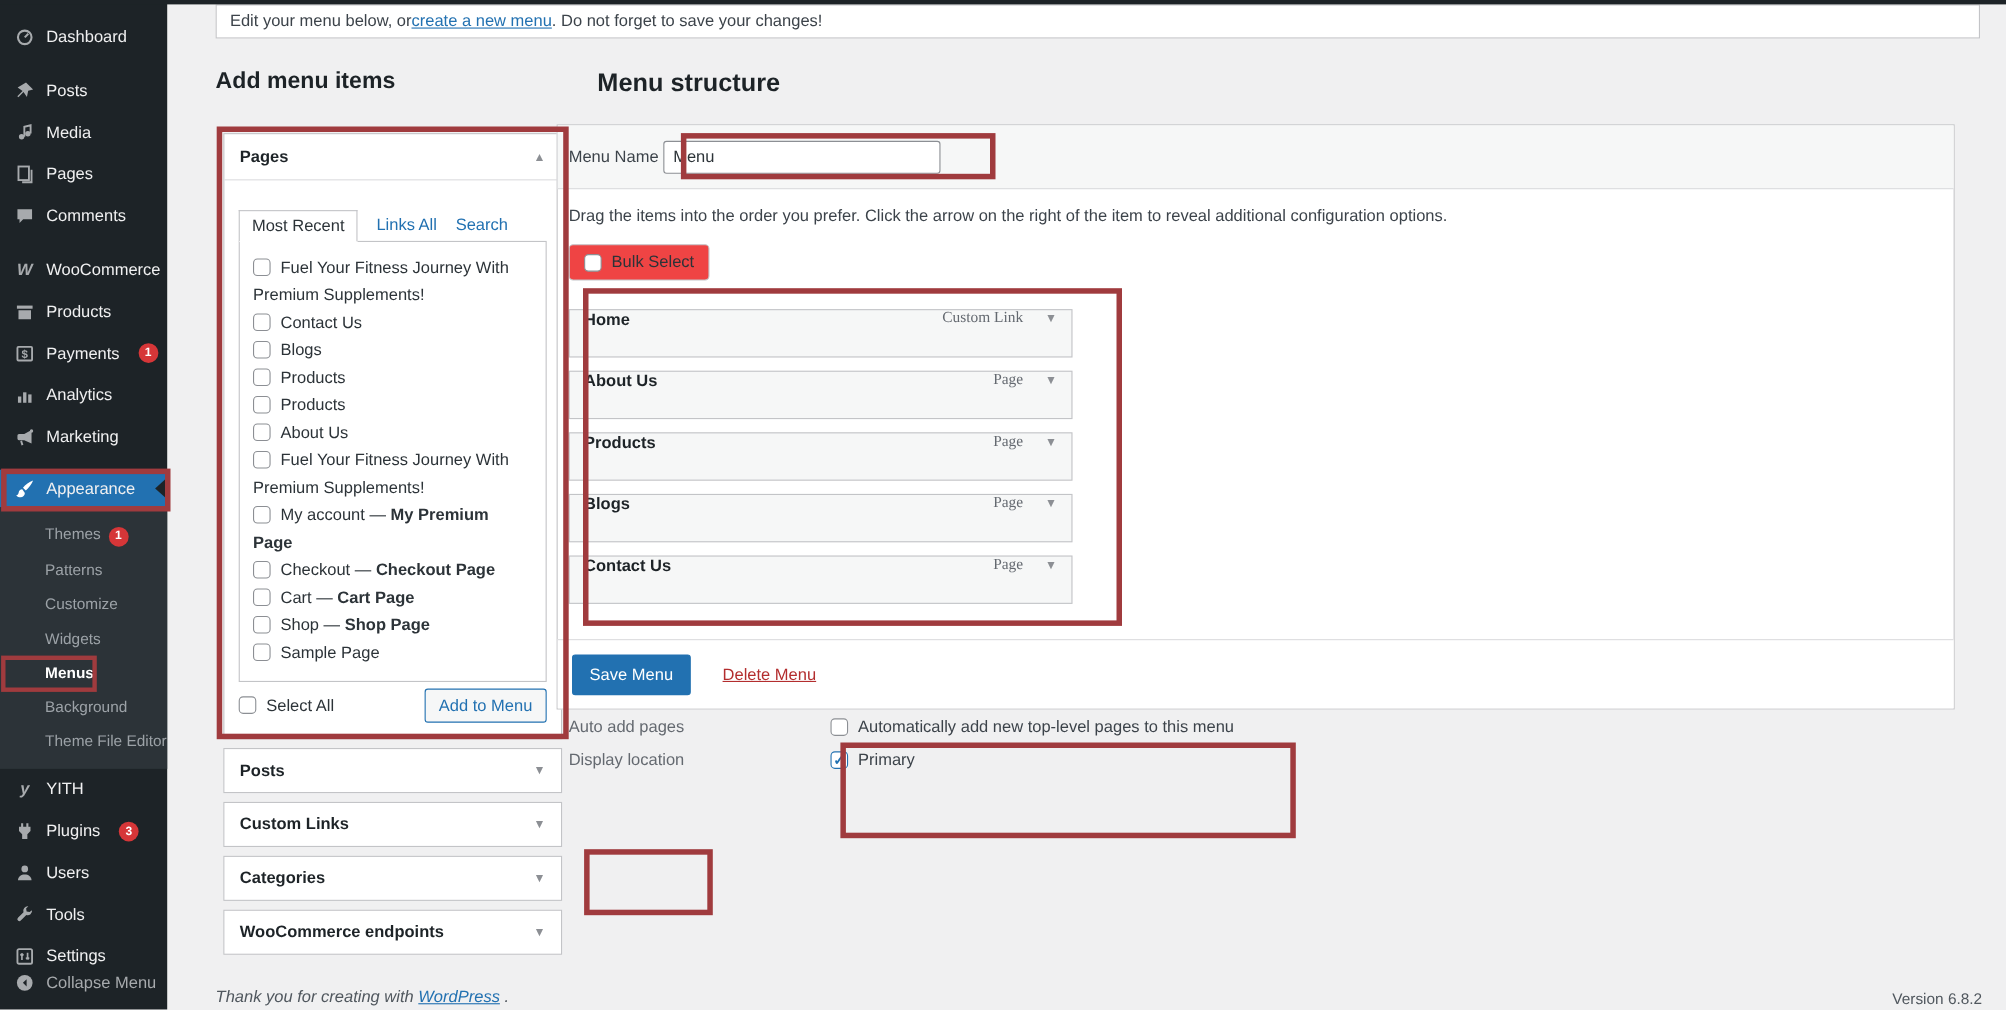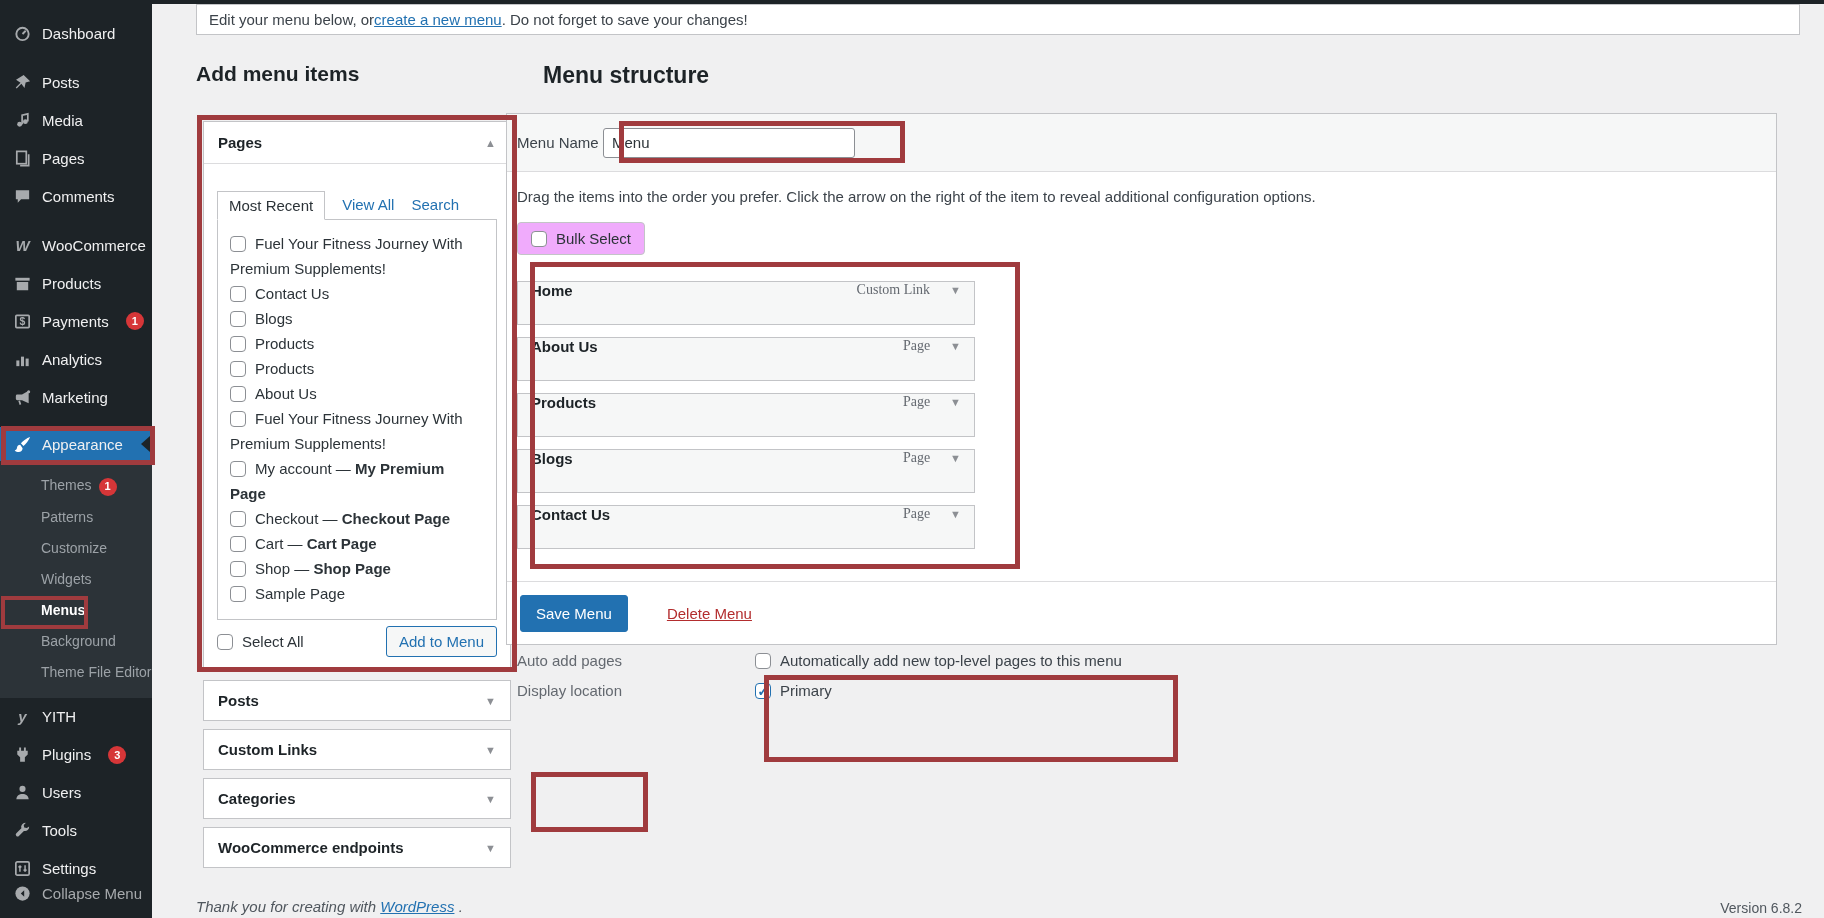--- a/index.html
+++ b/index.html
@@ -56,37 +56,37 @@
   .chev { color:#8c8f94; font-size:11px; }
 
   
   .rightcol { position:absolute; left:506px; top:113px; width:1271px; height:532px; background:#fff; border:1px solid #c3c4c7; z-index:1; }
   .ms-head { height:58px; background:#f6f7f7; border-bottom:1px solid #dcdcde; display:flex; align-items:center; padding:0 10px; }
   .ms-label { font-size:15px; color:#3c434a; width:86px; }
   .ms-input { width:252px; height:30px; border:1px solid #8c8f94; border-radius:3px; padding:0 8px; font-size:15px; color:#2c3338;
     background:#fff; font-family:"Liberation Sans", sans-serif; }
   .ms-body { padding:0 10px; position:relative; }
   .drag { margin:16px 0 0; font-size:15px; color:#3c434a; }
-  .chip { display:inline-flex; align-items:center; gap:9px; border:1px solid #c3c4c7; border-radius:4px; background:#f0abfc;
+  .chip { display:inline-flex; align-items:center; gap:9px; border:1px solid #c3c4c7; border-radius:4px; background:#ef4444;
     padding:7px 13px; font-size:15px; color:#2c3338; cursor:pointer; }
   .chip1 { margin-top:17px; }
   .chip2 { margin-top:20px; }
   .items { margin-top:26px; width:458px; }
   .mitem { height:44px; background:#f6f7f7; border:1px solid #c3c4c7; display:flex; align-items:flex-start; justify-content:space-between;
     padding:0 13px; margin-bottom:12px; cursor:move; }
   .mi-title { font-weight:700; font-size:15px; color:#1d2327; }
   .mi-right { display:flex; align-items:center;font-family:Liberation Serif, serif; }
   .mi-type { font-size:14px; color:#646970; margin-right:20px; }
   .divider { border-top:1px solid #dcdcde; margin-top:24px; }
   .ms-settings-h { font-size:17px; font-weight:700; margin:14px 0 0; color:#1d2327; }
   .srow { display:flex; margin-top:13px; font-size:15px; align-items:center; }
   .srow .slabel { width:238px; color:#646970; }
   .scheck { display:flex; align-items:center; color:#3c434a; cursor:pointer; }
   .ms-foot { position:absolute; left:0; right:0; bottom:0; height:63px; border-top:1px solid #dcdcde; display:flex; align-items:center;
-    padding:0 13px; gap:39px; background:#fff; }
+    padding:0 13px; gap:29px; background:#fff; }
   .btn-primary { background:#2271b1; color:#fff; border:1px solid #2271b1; border-radius:3px; padding:9px 15px; font-size:15px; cursor:pointer;
     font-family:"Liberation Sans", sans-serif; }
   .delete { color:#b32d2e; text-decoration:underline; font-size:15px; cursor:pointer; }
 
   
   .thanks { position:absolute; left:196px; top:898px; font-style:italic; font-size:15px; color:#50575e; }
   .thanks .link { font-style:italic; }
   .version { position:absolute; right:22px; top:900px; font-size:14px; color:#50575e; }
 
   
@@ -238,21 +238,21 @@
 
   <div class="leftcol">
     <div class="pagesbox">
       <div class="pb-head">
         <span>Pages</span>
         <span class="chev">▲</span>
       </div>
       <div class="pb-body">
         <div class="tabs">
           <span class="tab-active">Most Recent</span>
-          <span class="tab-link">View All</span>
+          <span class="tab-link">Links All</span>
           <span class="tab-link">Search</span>
         </div>
         <div class="panel">
           <ul>
             <li><label><span class="cb"></span><span>Fuel Your Fitness Journey With Premium Supplements!</span></label></li>
             <li><label><span class="cb"></span><span>Contact Us</span></label></li>
             <li><label><span class="cb"></span><span>Blogs</span></label></li>
             <li><label><span class="cb"></span><span>Products</span></label></li>
             <li><label><span class="cb"></span><span>Products</span></label></li>
             <li><label><span class="cb"></span><span>About Us</span></label></li>

